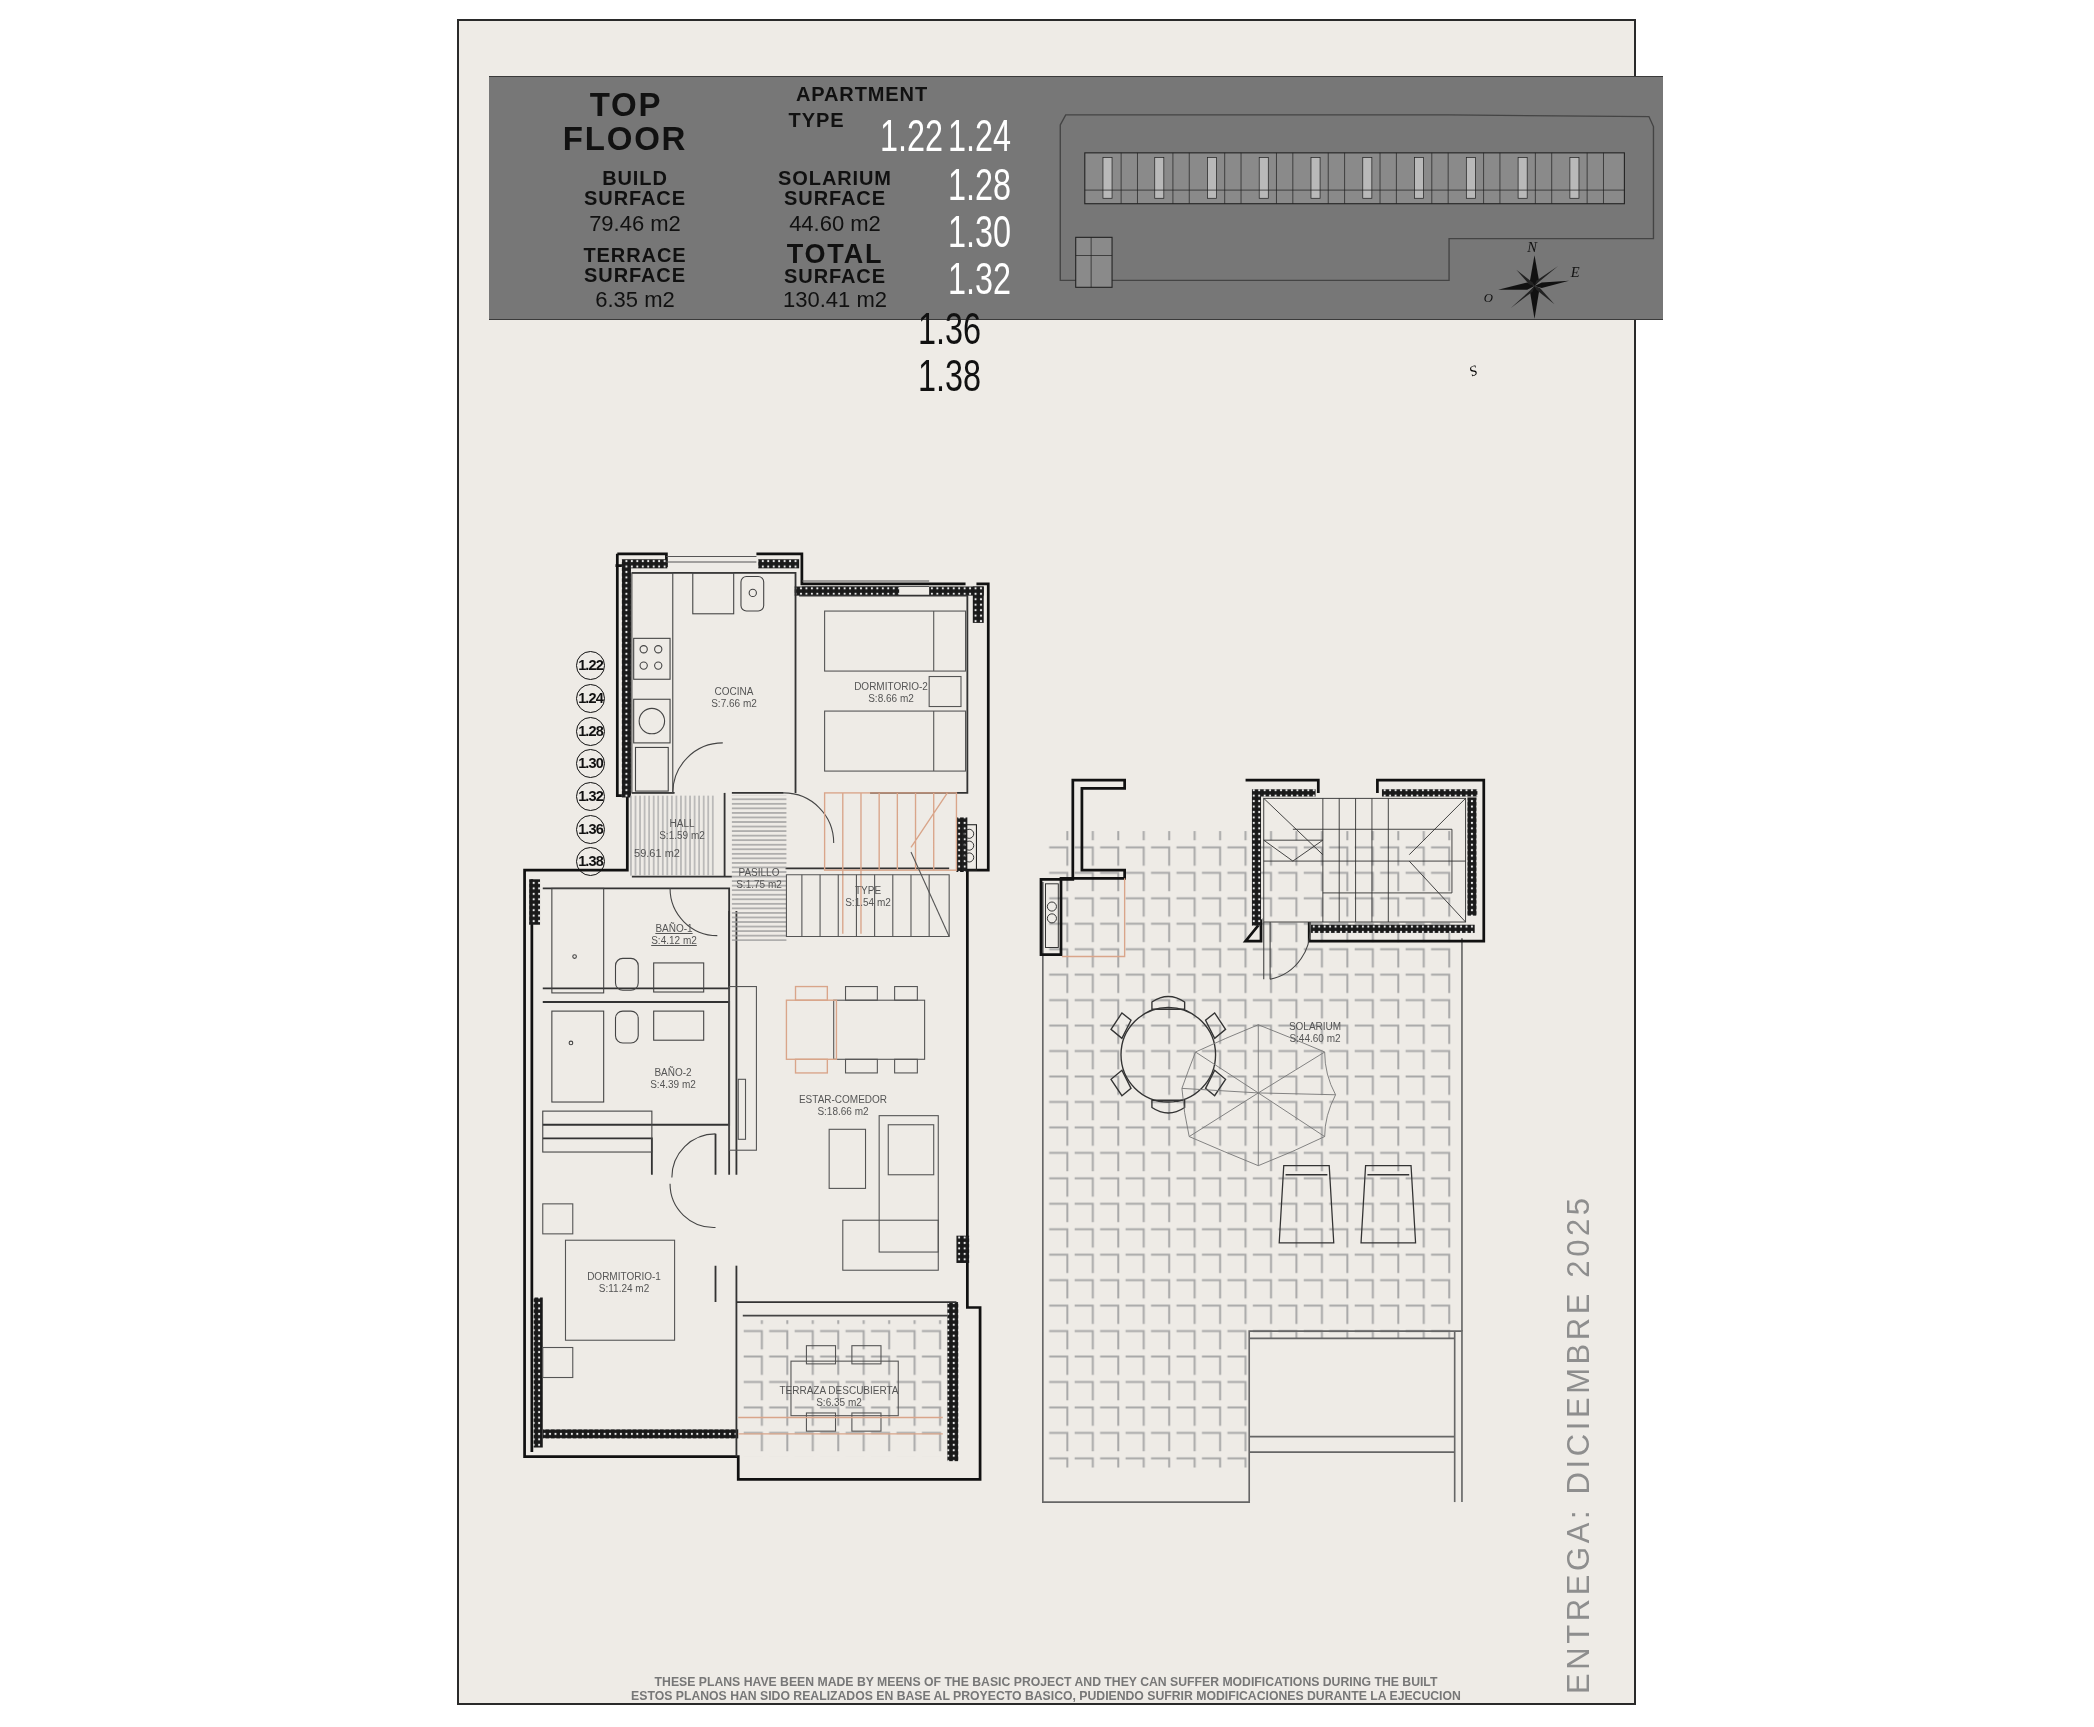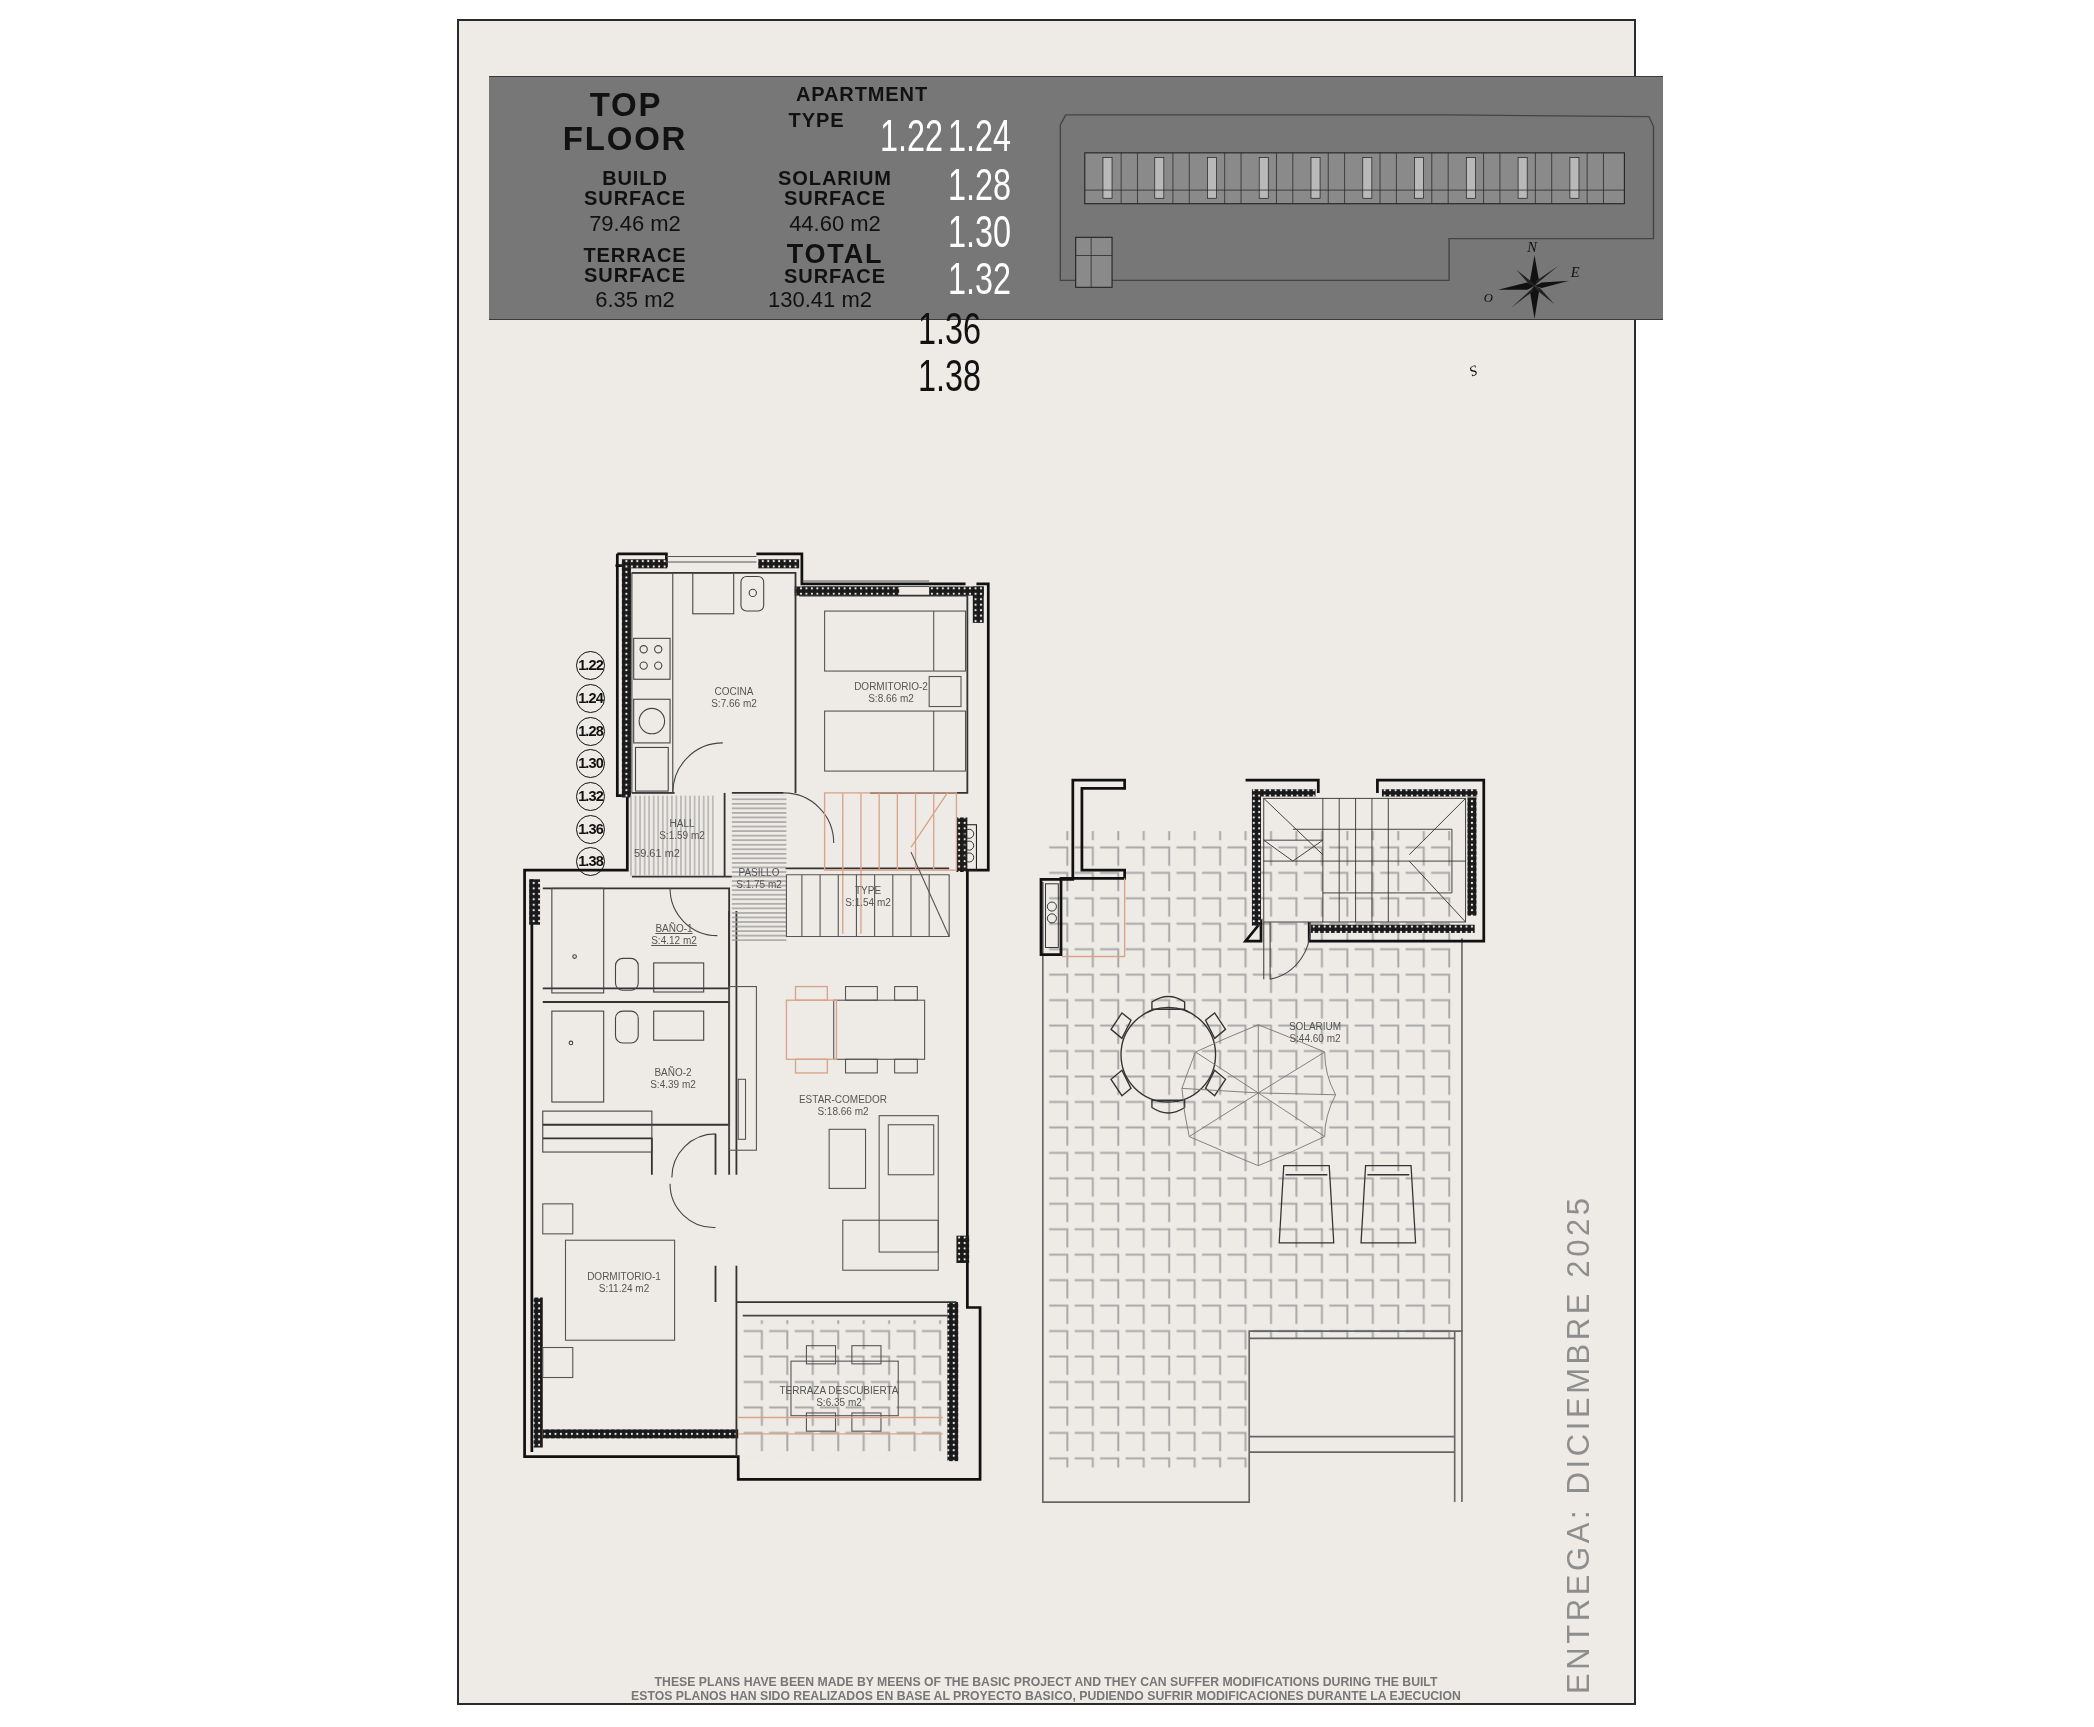--- a/index.html
+++ b/index.html
@@ -44,21 +44,21 @@
     <div class="hdr val" style="left:255px;top:136px;width:182px;">44.60 m2</div>
 
     <div class="hdr lbl" style="left:55px;top:168px;width:182px;">
       <div>TERRACE</div>
       <div>SURFACE</div>
     </div>
     <div class="hdr val" style="left:55px;top:212px;width:182px;">6.35 m2</div>
 
     <div class="hdr" style="left:255px;top:164px;width:182px;font-size:27px;letter-spacing:1.8px;">TOTAL</div>
     <div class="hdr lbl" style="left:255px;top:189px;width:182px;">SURFACE</div>
-    <div class="hdr val" style="left:240px;top:212px;width:182px;">130.41 m2</div>
+    <div class="hdr val" style="left:255px;top:212px;width:182px;">130.41 m2</div>
 
     <div class="num" style="left:391px;top:36px;">1.22</div>
     <div class="num" style="left:459px;top:36px;">1.24</div>
     <div class="num" style="left:459px;top:85px;">1.28</div>
     <div class="num" style="left:459px;top:132px;">1.30</div>
     <div class="num" style="left:459px;top:179px;">1.32</div>
 
     <svg class="site" viewBox="0 0 666 200">
       <path d="M18 10 L440 10 L660 12 L665 24 L665 158 L440 158 L440 208 L12 208 L12 22 Z" fill="none" stroke="#444" stroke-width="1.5" transform="translate(-4,-4) scale(1,0.92)"></path>
       <g stroke="#222" stroke-width="1.2" fill="#8a8a8a">

